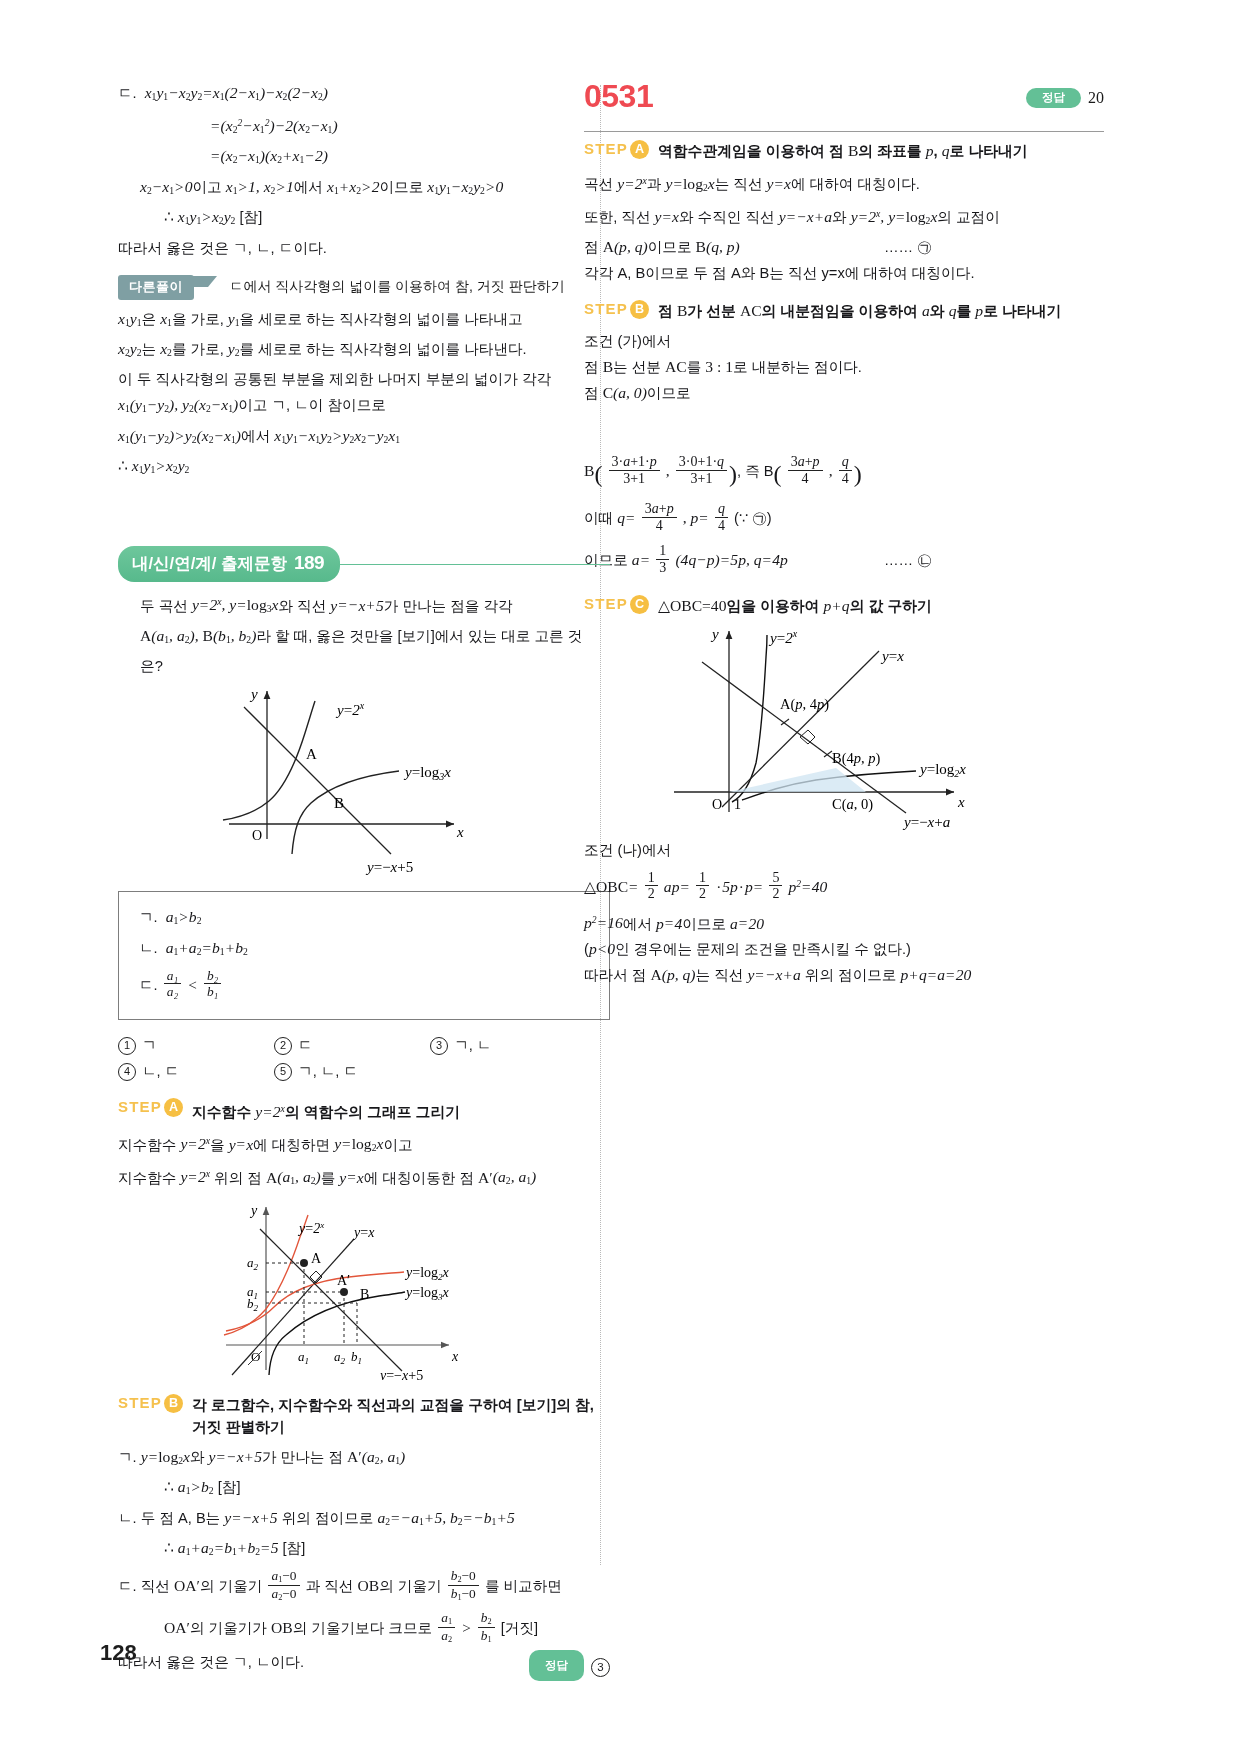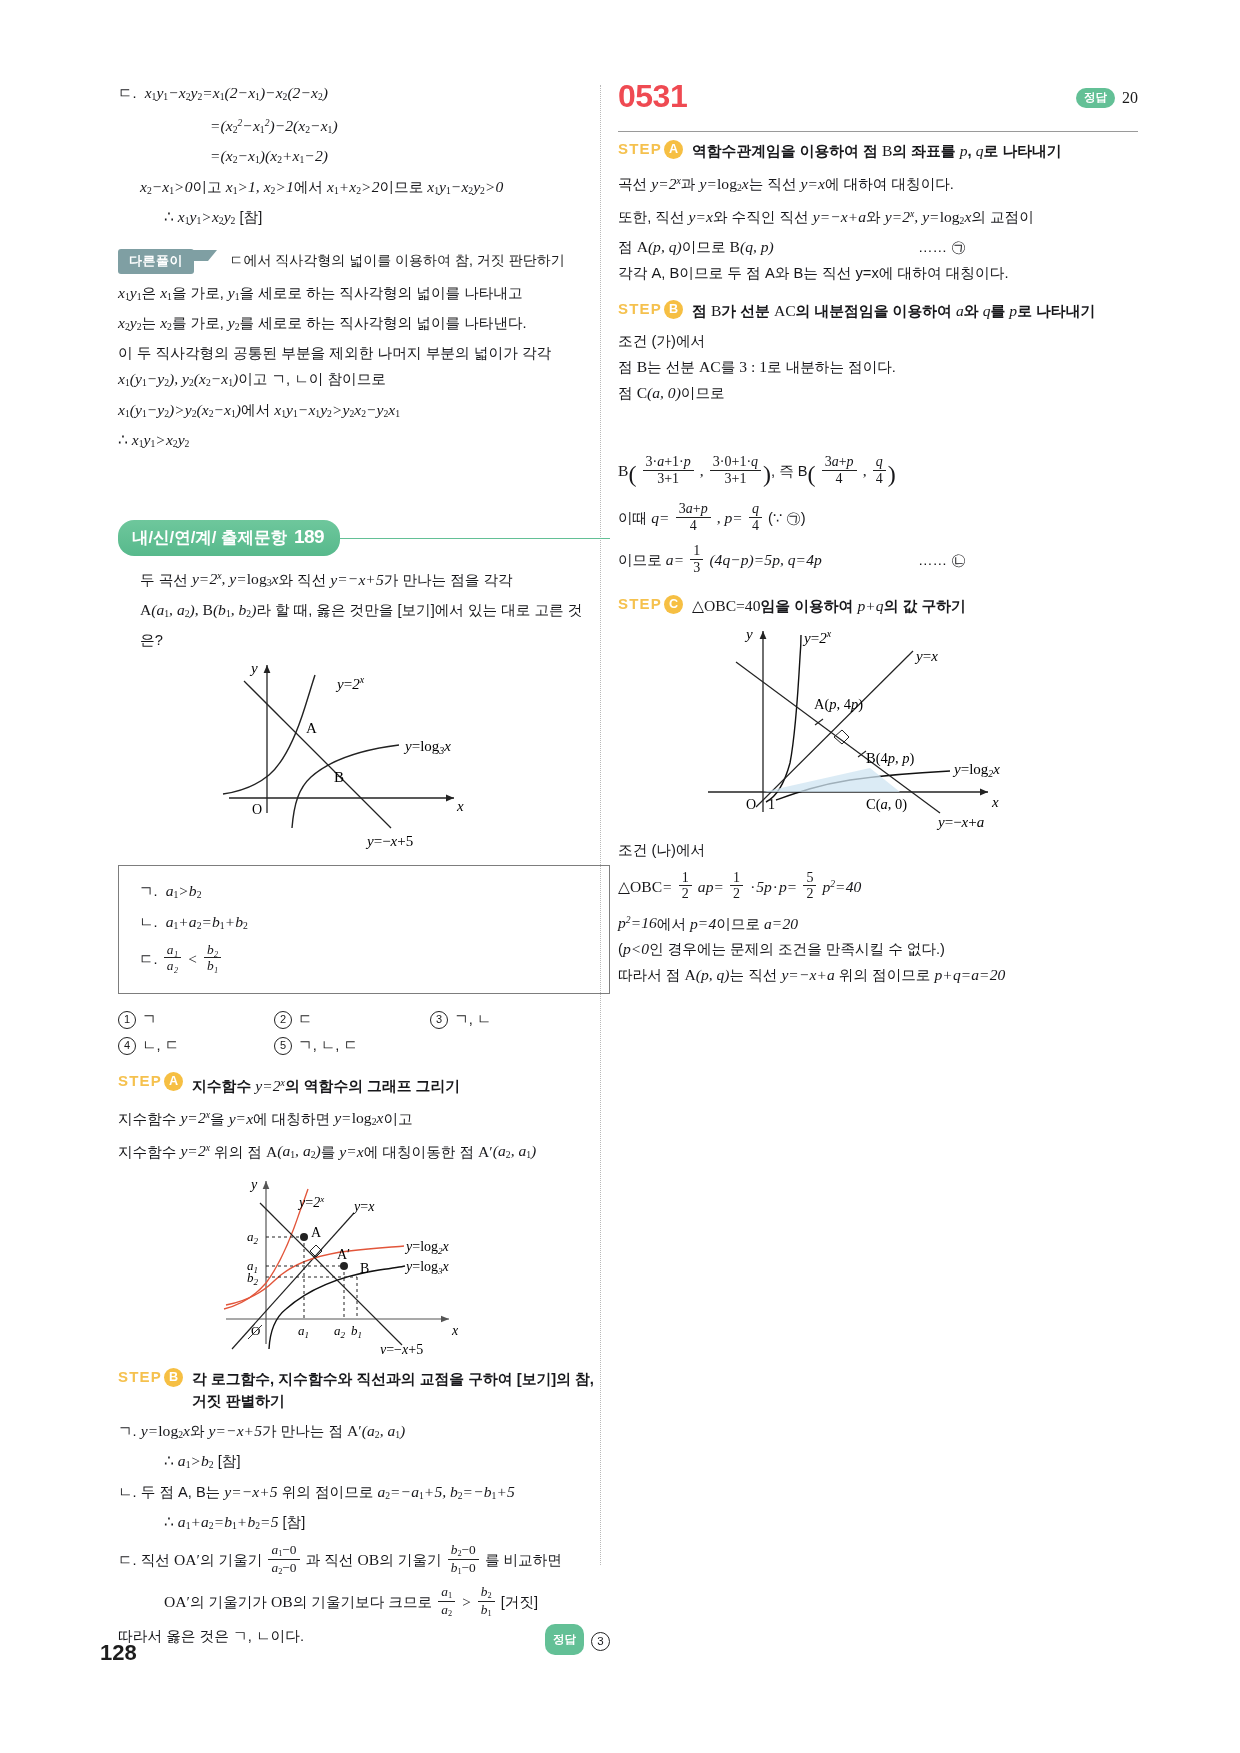--- a/index.html
+++ b/index.html
@@ -9,21 +9,21 @@
     font-family:"Liberation Sans", sans-serif;
     color:#1a1a1a;
     position:relative;
     overflow:hidden;
   }
   .page{position:relative;width:1240px;height:1753px;}
 
   
   .col{position:absolute;top:80px;}
   .col-left{left:118px;width:492px;}
-  .col-right{left:618px;width:520px;}
+  .col-right{left:584px;width:520px;}
   .divider{
     position:absolute;left:600px;top:85px;width:0;height:1480px;
     border-left:1px dotted #b9b9b9;
   }
 
   
   .ln{font-size:14.7px;line-height:26px;white-space:nowrap;color:#17171a;}
   .indent1{margin-left:22px;}
   .indent2{margin-left:46px;}
   .indent3{margin-left:92px;}
@@ -83,21 +83,21 @@
   }
   .step .txt{color:#17171a;font-size:14.8px;line-height:22px;font-weight:bold;}
 
   .probno{
     color:#ef4a52;font-size:32px;font-weight:bold;letter-spacing:-.5px;line-height:1;
   }
   .prob-rule{border-top:1.4px solid #9a9a9a;margin-top:7px;}
 
   .ansbadge{
     display:inline-block;background:#63c096;color:#fff;border-radius:10px;
-    font-size:11.5px;font-weight:bold;padding:2px 8px 3px;vertical-align:2px;
+    font-size:11.5px;font-weight:bold;padding:2px 16px 3px;vertical-align:2px;
   }
   .ansnum{font-size:16px;margin-left:7px;font-family:"Liberation Serif",serif;}
   .ansnum-circ{
     display:inline-block;width:17px;height:17px;border:1.3px solid #222;border-radius:50%;
     font-size:11.5px;text-align:center;line-height:16px;margin-left:7px;font-style:normal;
     font-family:"Liberation Sans",sans-serif;
   }
 
   
   .toptag{position:absolute;right:0;top:8px;}
@@ -138,20 +138,21 @@
     </div>
     <div class="ln indent3">
       <span class="m"><span class="op">=</span>(x<sub>2</sub><span class="op">−</span>x<sub>1</sub>)(x<sub>2</sub><span class="op">+</span>x<sub>1</sub><span class="op">−</span>2)</span>
     </div>
     <div class="ln indent1">
       <span class="m">x<sub>2</sub><span class="op">−</span>x<sub>1</sub><span class="op">&gt;</span>0</span><span class="kr">이고 </span><span class="m">x<sub>1</sub><span class="op">&gt;</span>1, x<sub>2</sub><span class="op">&gt;</span>1</span><span class="kr">에서 </span><span class="m">x<sub>1</sub><span class="op">+</span>x<sub>2</sub><span class="op">&gt;</span>2</span><span class="kr">이므로 </span><span class="m">x<sub>1</sub>y<sub>1</sub><span class="op">−</span>x<sub>2</sub>y<sub>2</sub><span class="op">&gt;</span>0</span>
     </div>
     <div class="ln indent2">
       <span class="mr">∴ </span><span class="m">x<sub>1</sub>y<sub>1</sub><span class="op">&gt;</span>x<sub>2</sub>y<sub>2</sub></span> <span class="kr">[참]</span>
     </div>
+    <div class="ln">따라서 옳은 것은 ㄱ, ㄴ, ㄷ이다.</div>
 
     <div class="gap14"></div>
 
     <div class="darun-wrap">
       <span class="darun">다른풀이</span><span class="tail"></span>
       <span class="kr" style="margin-left:8px;font-size:14px;">ㄷ에서 직사각형의 넓이를 이용하여 참, 거짓 판단하기</span>
     </div>
 
     <div class="gap6"></div>
     <div class="ln">

